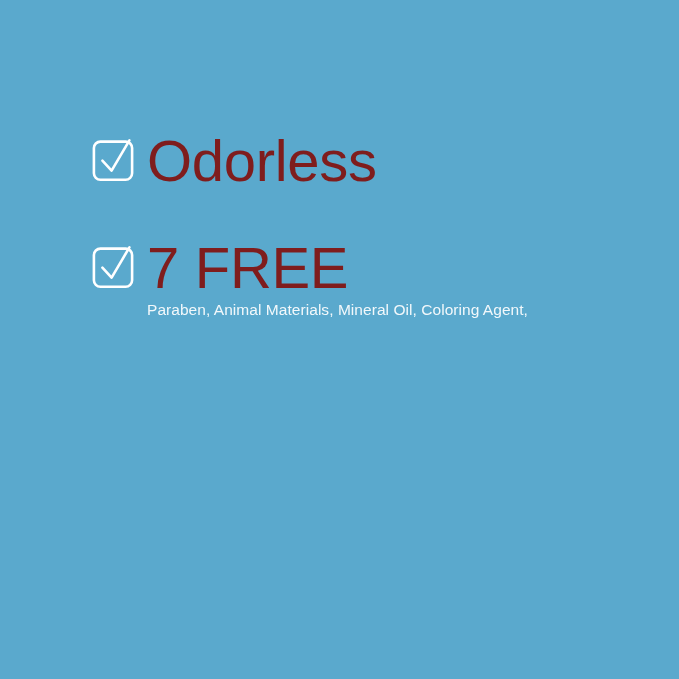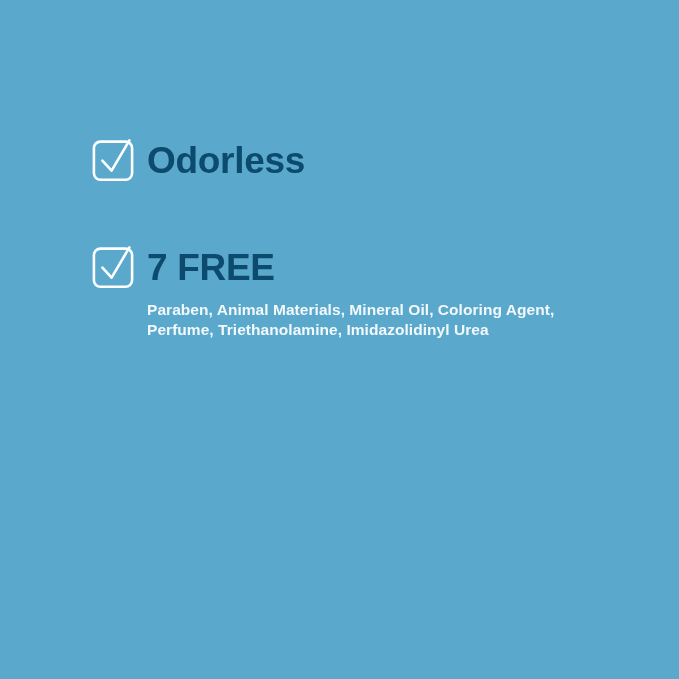--- a/index.html
+++ b/index.html
@@ -51,42 +51,41 @@
   }
 
   .item-body {
     flex: 1 1 auto;
     padding-left: 9px;
     min-width: 0;
   }
 
   .item-label {
     display: block;
-    color: #0c4a6e;
-    font-size: 37px;
-    font-weight: bold;
+    color: #7f1d1d;
+    font-size: 58px;
+    font-weight: normal;
     line-height: 50px;
     letter-spacing: -0.3px;
     white-space: nowrap;
   }
 
   .item-sublabel {
     display: block;
     margin-top: 7px;
     color: rgba(255, 255, 255, 0.92);
     font-size: 15.5px;
     font-weight: normal;
     line-height: 20px;
     letter-spacing: 0.05px;
   }
 
   .item-sublabel .subline {
     display: block;
     white-space: nowrap;
-    font-weight: bold;
   }
 </style>
 </head>
 <body>
 
 <div id="feature-panel">
 
   <div class="checklist">
 
     <div class="check-item">
@@ -103,19 +102,18 @@
 
     <div class="check-item">
       <svg class="checkbox-icon" viewBox="0 0 46 46">
         <rect x="1.9" y="3.6" width="38.2" height="38.2" rx="6.5" ry="6.5" fill="none" stroke="#ffffff" stroke-width="2.6"></rect>
         <path d="M 10.4 22.6 L 19.6 32.6 L 37.4 2.4" fill="none" stroke="#ffffff" stroke-width="2.6" stroke-linecap="round" stroke-linejoin="round"></path>
       </svg>
       <div class="item-body">
         <span class="item-label">7 FREE</span>
         <span class="item-sublabel">
           <span class="subline">Paraben, Animal Materials, Mineral Oil, Coloring Agent,</span>
-          <span class="subline">Perfume, Triethanolamine, Imidazolidinyl Urea</span>
         </span>
       </div>
     </div>
 
   </div>
 </div>
 
 </body></html>

